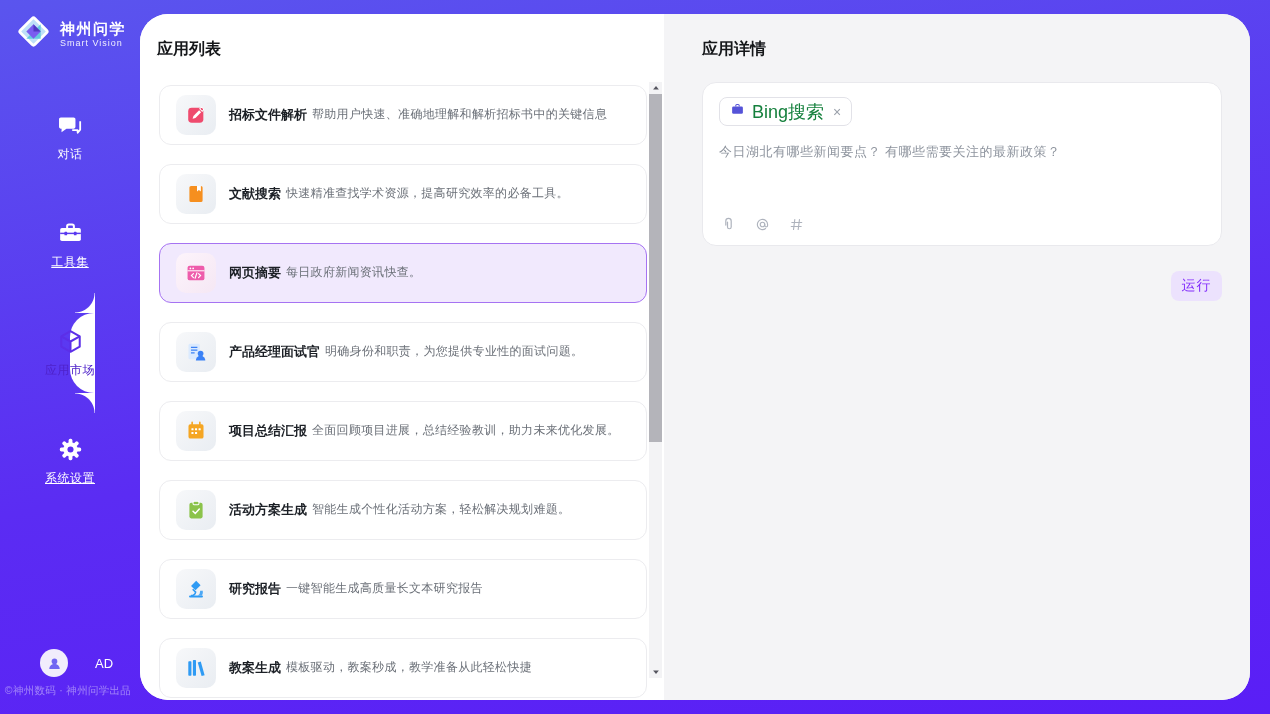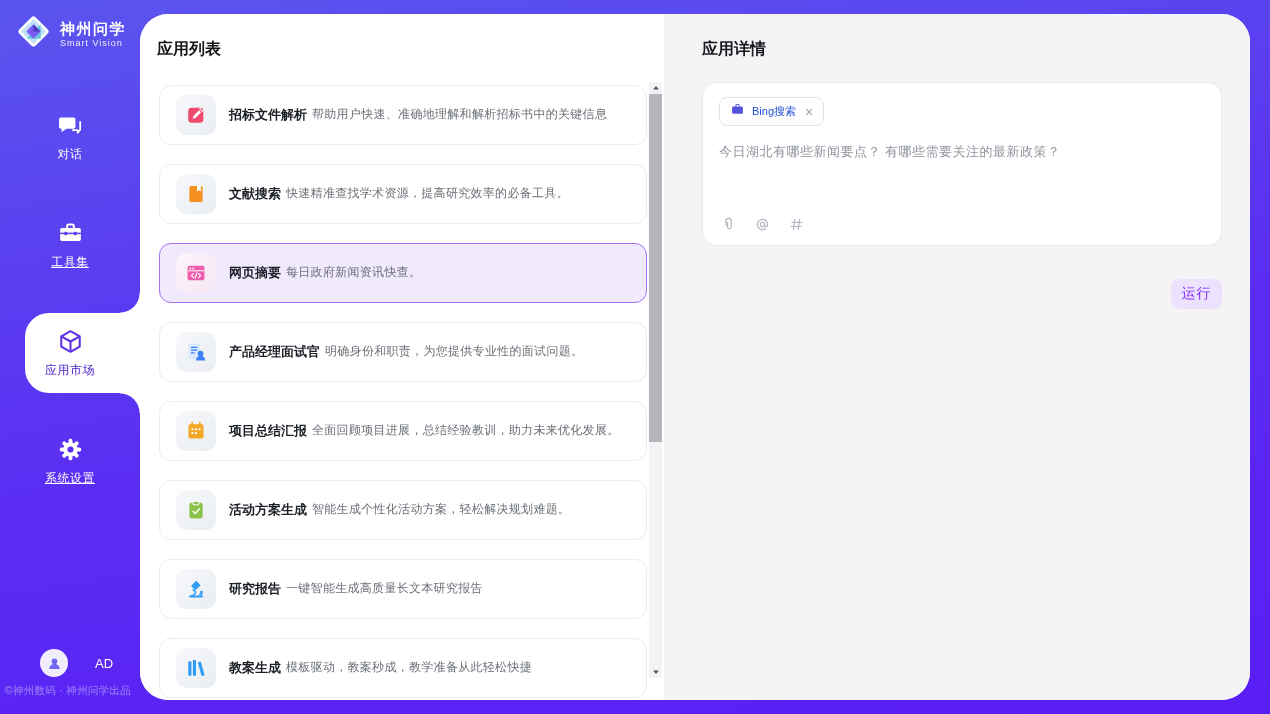--- a/index.html
+++ b/index.html
@@ -8,21 +8,21 @@
     font-family:"Liberation Sans","DejaVu Sans",sans-serif;
     background:linear-gradient(170deg,#5a55ee 0%,#5b2cf3 55%,#5a1ef6 100%);
     position:relative;
   }
   
   .sidebar { position:absolute; left:0; top:0; width:140px; height:714px; }
   .logo-row { position:absolute; top:13px; left:15px; display:flex; align-items:center; gap:8px; }
   .logo-row svg { width:37px; height:37px; }
   .brand-name { color:#fff; font-size:15px; font-weight:bold; letter-spacing:1.5px; line-height:18px;text-align:right; }
   .brand-sub { color:rgba(255,255,255,.9); font-size:9px; letter-spacing:1px; }
-  .nav { position:absolute; top:97px; left:0; right:0; display:flex; flex-direction:column; gap:28px; }
+  .nav { position:absolute; top:97px; left:0; right:0; display:flex; flex-direction:column; gap:28px;align-items:center; }
   .nav-item { position:relative; height:80px; display:flex; flex-direction:column; align-items:center; justify-content:center; gap:7px; color:#fff; cursor:pointer; }
   .nav-item .nicon { position:relative; z-index:1; width:27px; height:27px; display:flex; align-items:center; justify-content:center; }
   .nav-item .nicon svg { width:27px; height:27px; }
   .nav-item .nlabel { position:relative; z-index:1; font-size:12px; letter-spacing:.5px; }
   .nav-item.underlined .nlabel { text-decoration:underline; }
   .nav-item.active { color:#4e22c9; }
   .active-bg { position:absolute; left:25px; right:0; top:0; bottom:0; background:#fff; border-radius:24px 0 0 24px; }
   .curve-top, .curve-bottom { position:absolute; right:0; width:20px; height:20px; }
   .curve-top { top:-20px; background:radial-gradient(circle 20px at 0 0, rgba(0,0,0,0) 19px, #fff 20px); }
   .curve-bottom { bottom:-20px; background:radial-gradient(circle 20px at 0 100%, rgba(0,0,0,0) 19px, #fff 20px); }
@@ -49,27 +49,27 @@
   .sb-btn { position:absolute; left:0; right:0; height:12px; display:flex; align-items:center; justify-content:center; background:#f3f3f5; cursor:pointer; }
   .sb-btn svg { width:8px; height:8px; }
   .sb-up { top:0; } .sb-down { bottom:0; }
   .sb-thumb { position:absolute; left:0; right:0; top:12px; height:348px; background:#b4b4ba; cursor:pointer; }
   
   .detail-panel { flex:1; position:relative; background:#f4f4f6; }
   .detail-title { position:absolute; top:25px; left:38px; font-size:16px; font-weight:bold; color:#15171a; }
   .detail-card { position:absolute; top:68px; left:38px; right:28px; height:164px; background:#fff; border:1px solid #e9e9ed; border-radius:14px; padding:14px 16px; }
   .chip { display:inline-flex; align-items:center; gap:7px; height:29px; padding:0 10px; border:1px solid #e2e2e8; border-radius:8px; background:#fff; cursor:pointer; }
   .chip svg { width:15px; height:15px; }
-  .chip-label { font-size:11px; color:#1d4ed8; }
+  .chip-label { font-size:18px; color:#15803d; }
   .chip-close { font-size:14px; color:#9aa0aa; margin-left:2px; cursor:pointer; line-height:1; }
   .prompt { margin-top:17px; font-size:13px; color:#8e949e; letter-spacing:.5px; cursor:text; }
   .tools-row { position:absolute; left:16px; bottom:12px; display:flex; align-items:center; gap:16px; }
   .tool-ic { width:18px; height:18px; display:flex; align-items:center; justify-content:center; cursor:pointer; }
   .tool-ic svg { width:17px; height:17px; }
-  .run-btn { position:absolute; top:257px; right:28px; width:51px; height:30px; border-radius:8px; background:#ece2fd; color:#8430fb; font-size:14px; display:flex; align-items:center; justify-content:center; cursor:pointer; letter-spacing:1px;margin-top:8px; }
+  .run-btn { position:absolute; top:257px; right:28px; width:51px; height:30px; border-radius:8px; background:#ece2fd; color:#8430fb; font-size:14px; display:flex; align-items:center; justify-content:center; cursor:pointer; letter-spacing:1px; }
 </style>
 </head>
 <body>
 
 <div class="sidebar">
   <div class="logo-row">
     <span id="logo-icon"><svg viewBox="0 0 40 40">
           <g transform="rotate(45 20 20)">
             <rect x="9" y="9" width="22" height="22" rx="2" fill="#bfe0f8" stroke="#ffffff" stroke-width="3"></rect>
             <path d="M20 9l11 11-11 11z" fill="#56c7d8" opacity=".85"></path>

